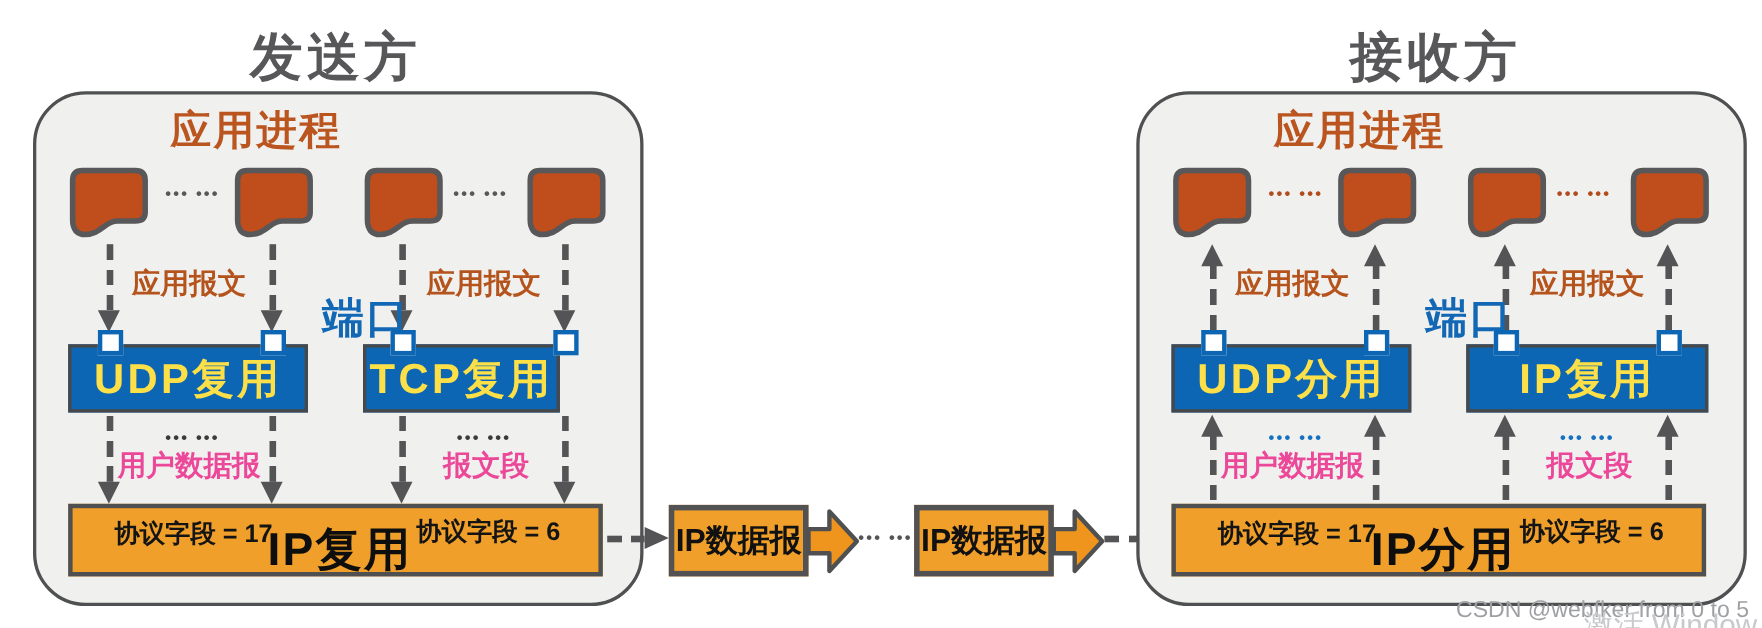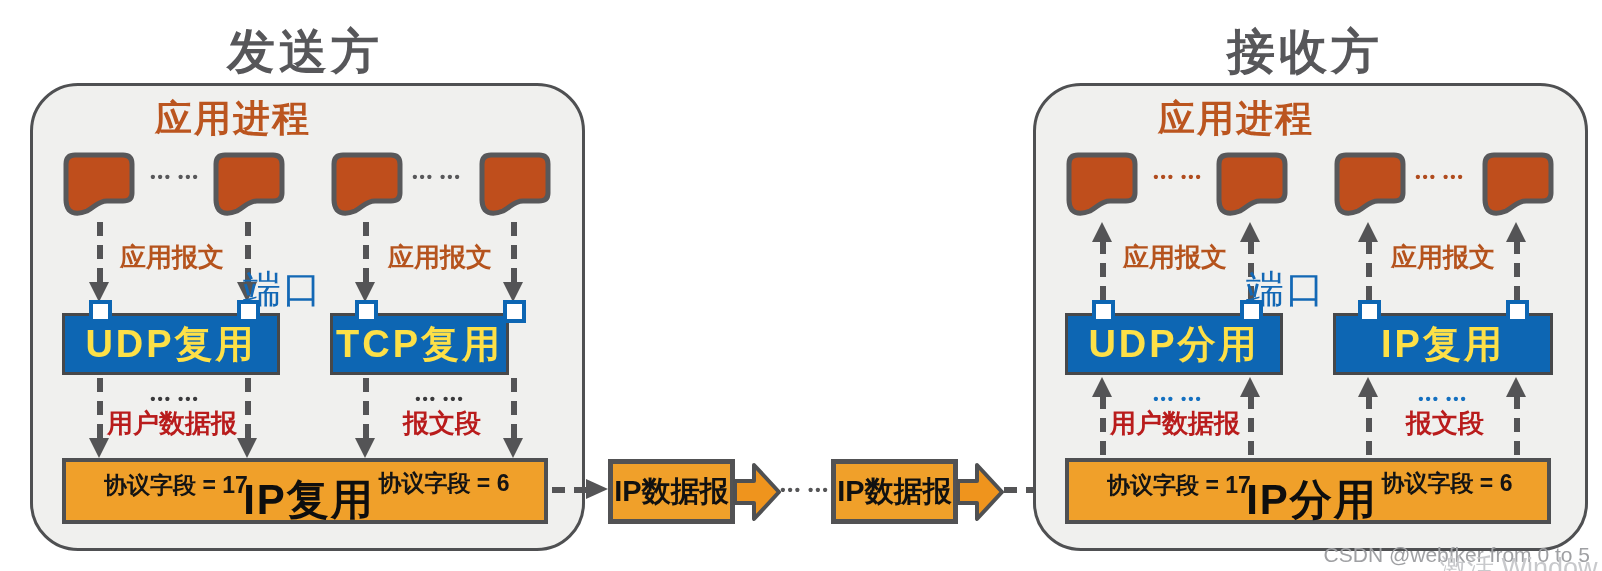--- a/index.html
+++ b/index.html
@@ -9,24 +9,24 @@
               color:#57575a;letter-spacing:4px;}
   .container{position:absolute;top:83px;width:555px;height:468px;background:#f0f0ee;
              border:3px solid #4f5052;border-radius:48px;box-sizing:border-box;}
   .process-label{position:absolute;width:300px;top:94px;text-align:left;font-size:37px;
                  font-weight:900;color:#bb551f;letter-spacing:2px;}
   .doc{position:absolute;top:150px;width:78px;height:68px;}
   .dots{position:absolute;width:90px;text-align:center;font-size:15px;font-weight:bold;
         letter-spacing:2px;white-space:nowrap;}
   .lbl-orange{position:absolute;width:140px;text-align:center;font-size:26px;font-weight:900;
               color:#b5531d;}
-  .lbl-port{position:absolute;width:130px;text-align:left;font-size:38px;font-weight:400;
+  .lbl-port{position:absolute;width:130px;text-align:right;font-size:38px;font-weight:700;
             color:#1368b5;letter-spacing:2px;}
   .lbl-blue{position:absolute;width:160px;text-align:center;font-size:26px;font-weight:900;
-            color:#b91c1c;}
+            color:#ec4899;}
   .proto-box{position:absolute;top:313px;height:62px;background:#0d66b3;border:3px solid #47484a;
              box-sizing:border-box;color:#fde047;font-size:38px;font-weight:900;letter-spacing:3px;
              display:flex;align-items:center;justify-content:center;z-index:2;}
   .port-square{position:absolute;top:300px;width:23px;height:23px;background:#ffffff;
                border:4px solid #0d66b3;box-sizing:border-box;z-index:3;}
   .ip-box{position:absolute;top:458px;width:486px;height:66px;background:#f0a02a;
           border:4px solid #4f5052;box-sizing:border-box;z-index:2;}
   .pf-label{position:absolute;width:170px;text-align:center;font-size:23px;font-weight:800;
             color:#141414;white-space:nowrap;}
   .ip-big{position:absolute;width:190px;text-align:center;font-size:42px;font-weight:900;

